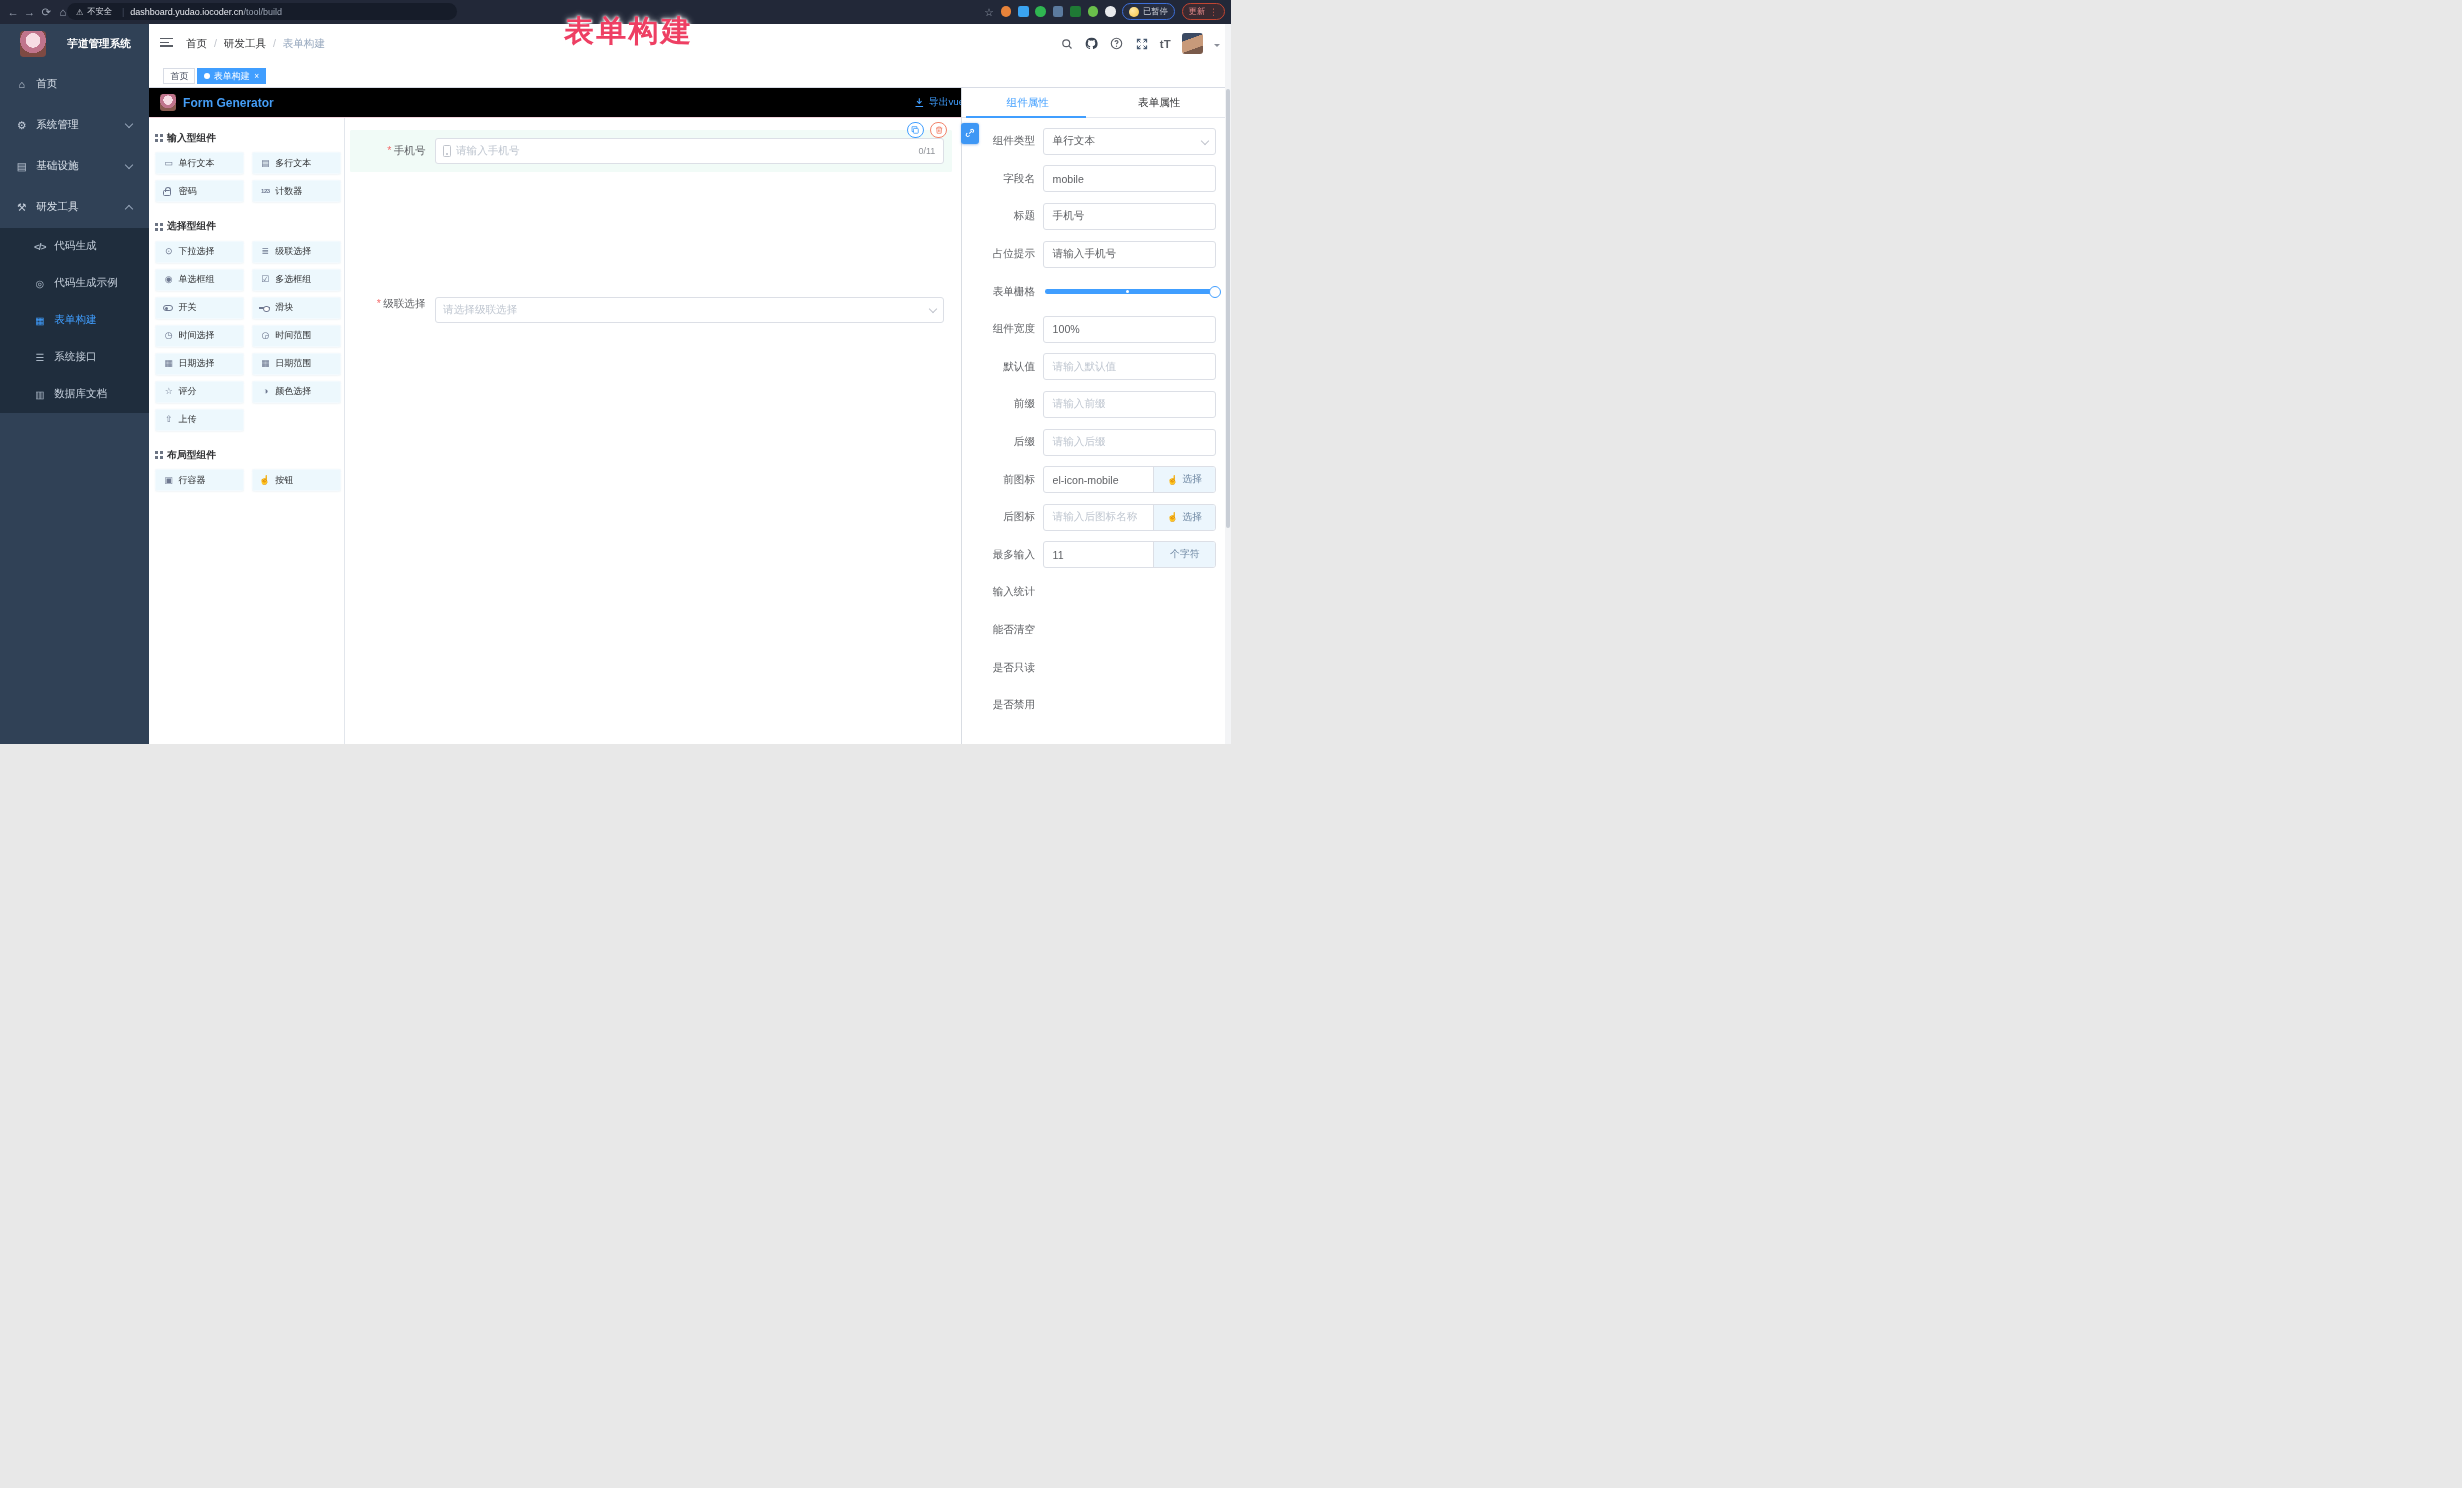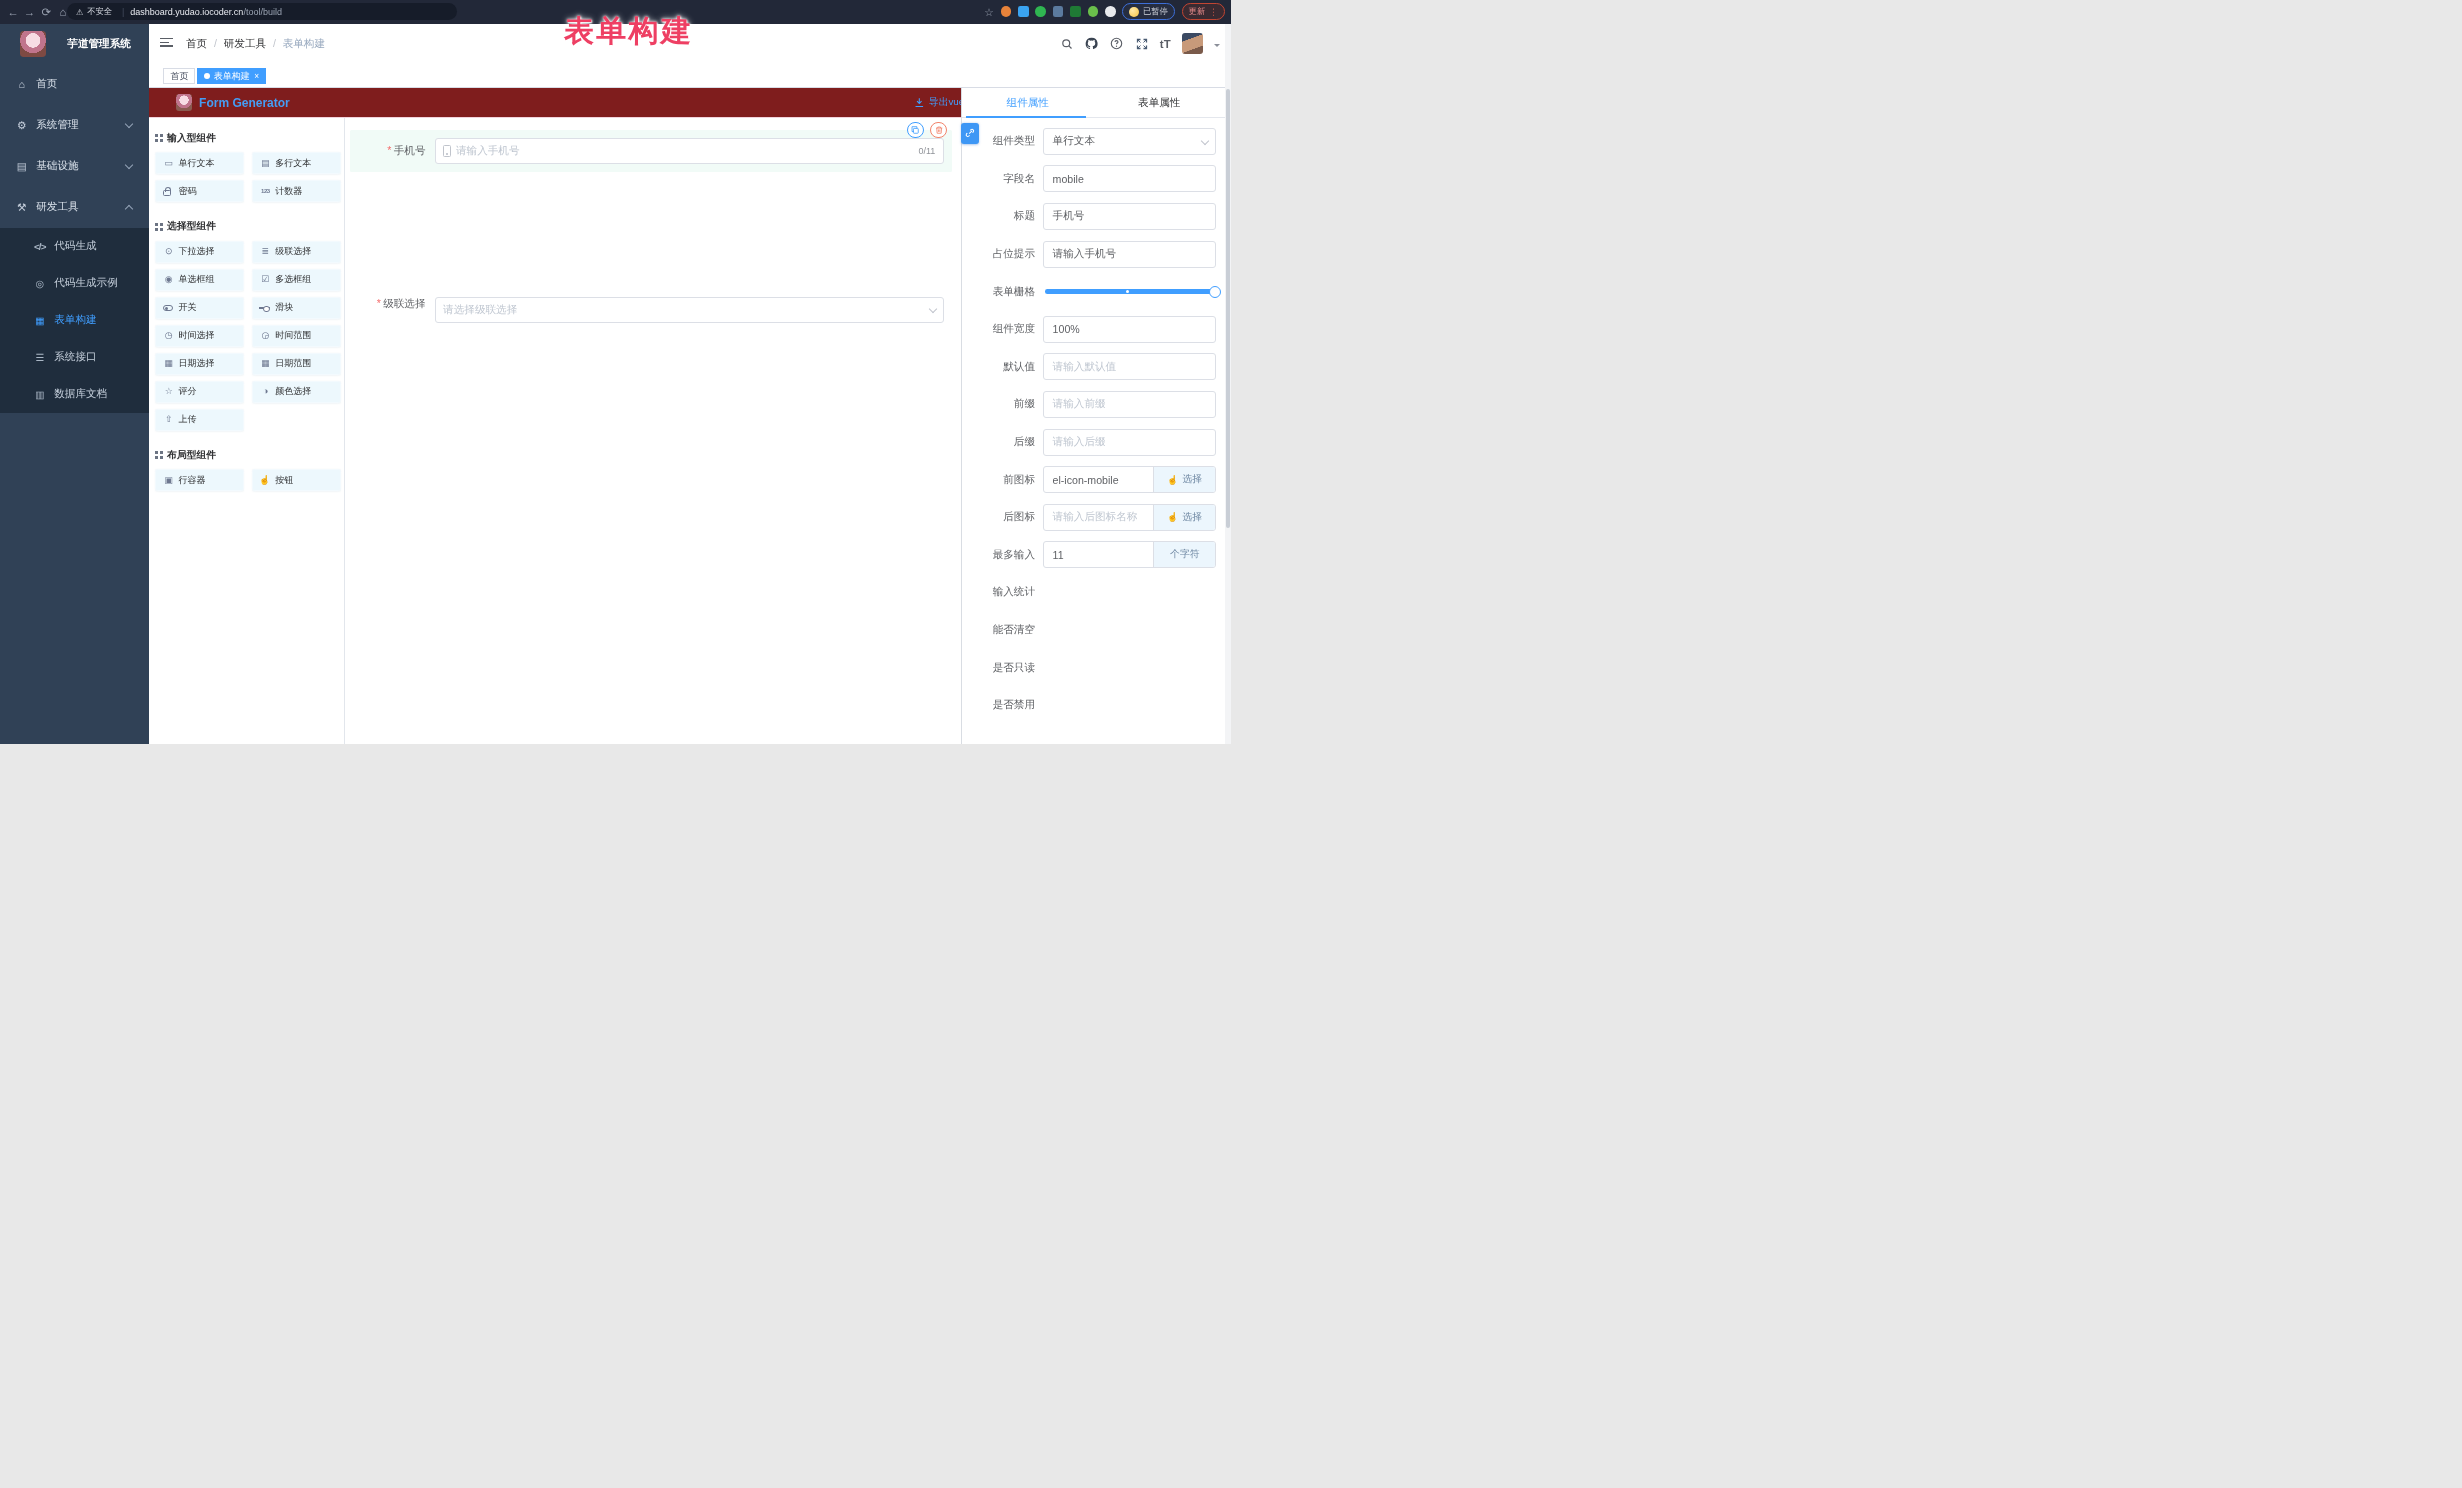--- a/index.html
+++ b/index.html
@@ -59,21 +59,21 @@
 
   
   .tagsview { position:absolute; left:149px; top:64px; width:1082px; height:24px; background:#fff; border-bottom:0.8px solid #d8dce5; box-shadow:0 0.8px 2.3px rgba(0,0,0,.04); }
   .tag { position:absolute; top:3.8px; height:16.7px; display:inline-flex; align-items:center; padding:0 6px; font-size:9px; border:0.8px solid #d8dce5; background:#fff; color:#495060; cursor:pointer; }
   .tag.first { left:14.4px; }
   .tag.active { left:48px; background:#409eff; border-color:#409eff; color:#fff; }
   .tag .dot { width:6px; height:6px; border-radius:50%; background:#fff; margin-right:3.8px; }
   .tag .x { margin-left:4.5px; font-size:8.3px; }
 
   
-  .fg-header { position:absolute; left:149px; top:88px; width:940px; height:30px; background:#7f1d1d; border-bottom:0.8px solid #f1d3dc; display:flex; align-items:center;padding-left:16px; }
+  .fg-header { position:absolute; left:149px; top:88px; width:940px; height:30px; background:#000000; border-bottom:0.8px solid #f1d3dc; display:flex; align-items:center; }
   .fg-avatar { width:16.7px; height:16.7px; border-radius:3px; margin-left:10.6px; background:radial-gradient(circle at 50% 36%, #f7dce4 0 34%, #c0748c 35% 60%, #8a5a50 61%); }
   .fg-title { color:#459df5; font-size:12px; font-weight:700; margin-left:6.8px; }
   .fg-actions { margin-left:auto; display:flex; align-items:center; gap:2px; padding-right:13.6px; }
   .fg-btn { display:flex; align-items:center; gap:3.8px; font-size:9.8px; color:#409eff; cursor:pointer; }
   .fg-btn.danger { color:#f56c6c; }
   .fg-btn svg { display:block; }
 
   
   .palette { position:absolute; left:149px; top:118px; width:196px; height:626px; background:#fff; border-right:0.8px solid #e2e6ec; padding:13.6px 0 0 6px; }
   .psec { margin-bottom:18px; }

